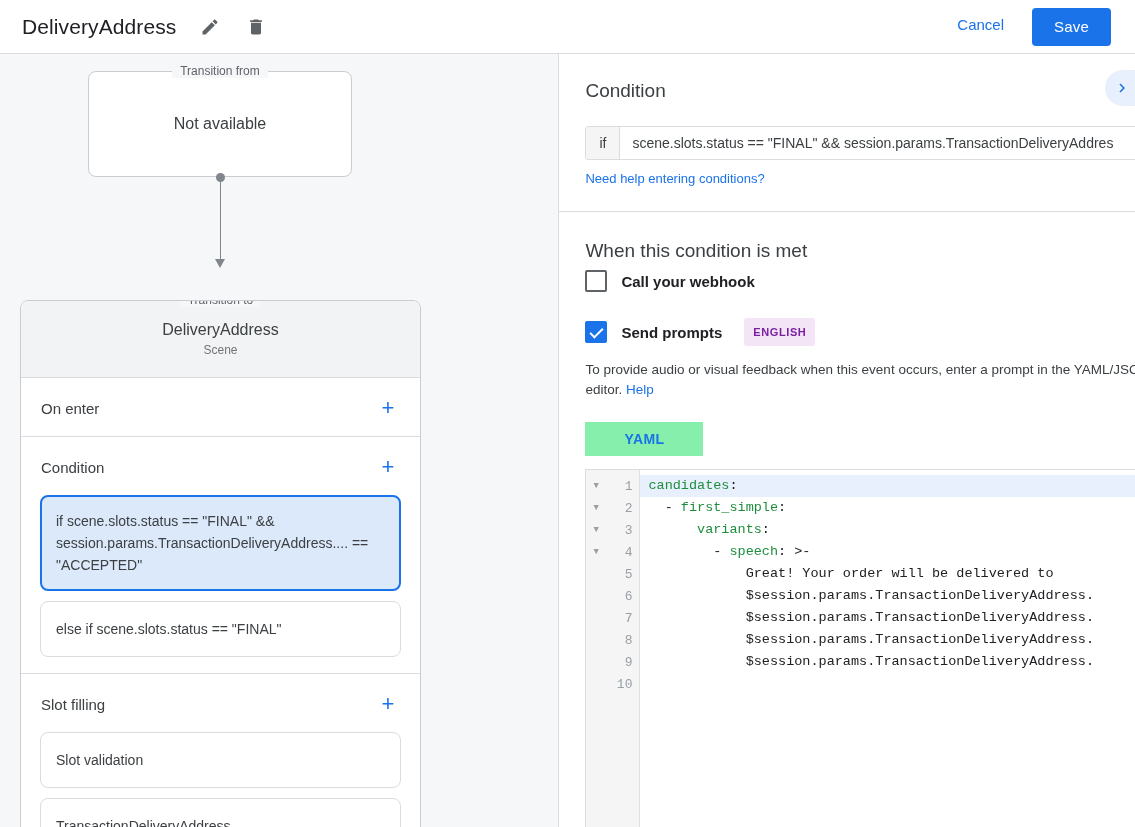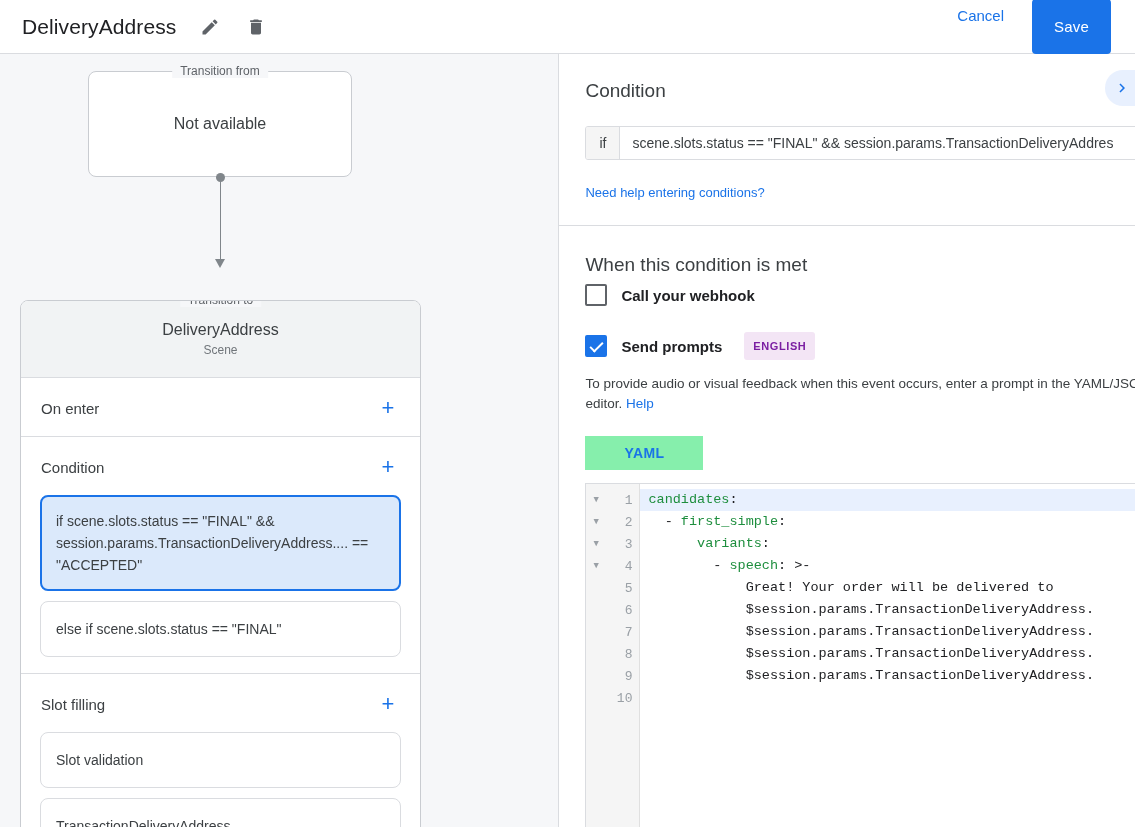--- a/index.html
+++ b/index.html
@@ -47,21 +47,21 @@
     padding: 8px 6px;
     font-family: inherit;
   }
   .btn-save {
     background: #1a73e8;
     color: #fff;
     border: none;
     border-radius: 4px;
     font-size: 15px;
     padding: 0 22px;
-    height: 55px;
+    height: 38px;
     cursor: pointer;
     font-family: inherit;
     font-weight: 500;
     letter-spacing: .2px;
   }
 
   
   .body-wrap {
     display: flex;
     height: 773px;
@@ -238,21 +238,21 @@
     border: none;
     outline: none;
     padding: 0 12px;
     font-size: 14px;
     color: #3c4043;
     font-family: inherit;
     background: #fff;
   }
   .help-link {
     display: inline-block;
-    margin-top: 25px;
+    margin-top: 11px;
     color: #1a73e8;
     font-size: 13px;
     text-decoration: none;
     cursor: pointer;
   }
   .chevron-btn {
     position: absolute;
     right: 0; top: 16px;
     width: 30px; height: 36px;
     background: #e8f0fe;

